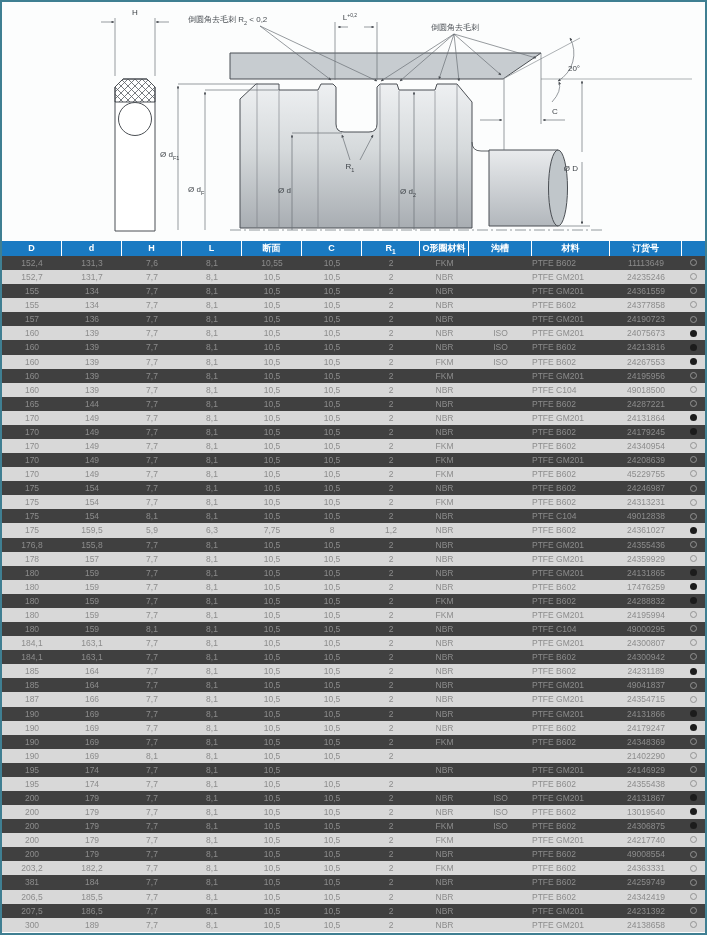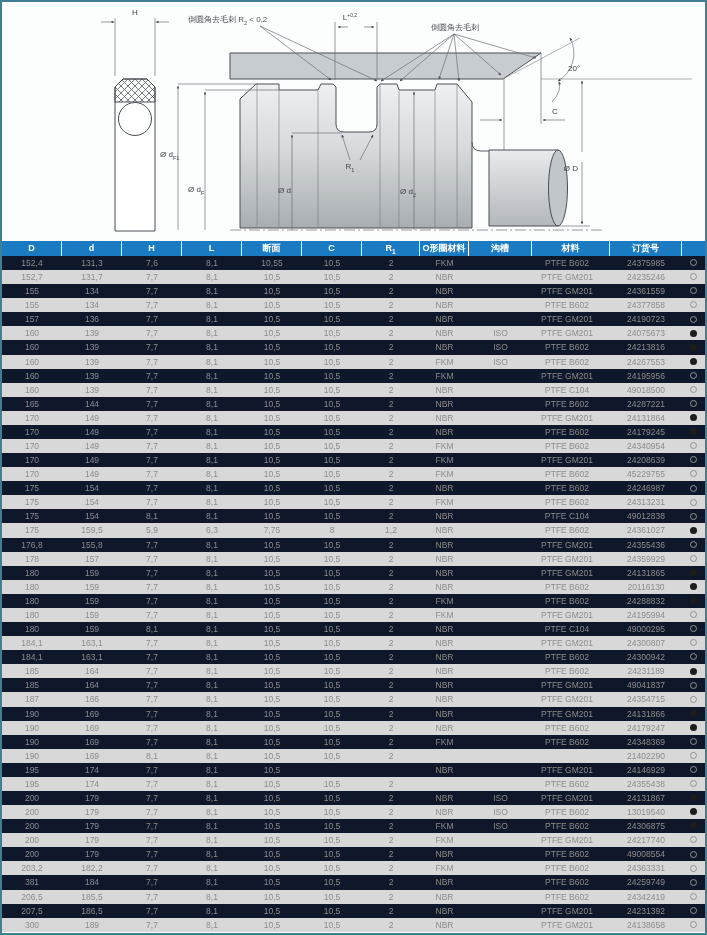--- a/index.html
+++ b/index.html
@@ -6,24 +6,24 @@
   body{width:707px;height:935px;font-family:"Liberation Sans",sans-serif;background:#fff;}
   #frame{box-sizing:border-box;width:707px;height:935px;border:2px solid #3f7f92;background:#fcfdfd;overflow:hidden;}
   #diagram{display:block;width:703px;height:239px;background:#fcfdfd;}
   
   #seal-table{width:703px;font-family:"Liberation Sans",sans-serif;}
   .thead,.tr{display:grid;grid-template-columns:60px 60px 60px 60px 60px 60px 58px 49px 63px 78px 72px 23px;}
   .thead{height:15px;line-height:15px;background:#fff;}
   .hc{background:#1a7ac2;color:#fff;font-size:9px;font-weight:bold;text-align:center;border-right:1px solid #fff;box-sizing:border-box;overflow:hidden;white-space:nowrap;}
   .hc sub{font-size:6.5px;}
   .hc:last-child{border-right:none;}
-  .tr{height:14.083px;line-height:14.083px;background:#0f172a;}
+  .tr{height:14.083px;line-height:14.083px;background:#404040;}
   .tr:nth-child(even){background:#d8d8d8;}
   .tc{font-size:8.5px;color:#8c8c8c;text-align:center;overflow:hidden;white-space:nowrap;}
-  .tc.c9{text-align:center;padding-right:8px;box-sizing:border-box;}
+  .tc.c9{text-align:left;padding-right:8px;box-sizing:border-box;}
   .dot{display:inline-block;width:7px;height:7px;border-radius:50%;vertical-align:middle;margin-top:-2px;}
   .dot.open{border:1px solid #939393;box-sizing:border-box;background:transparent;}
   .dot.filled{background:#1c1c1c;}
   
   .dimtxt{font-family:"Liberation Sans",sans-serif;font-size:8px;fill:#3f4449;}
   .cjk{font-family:"Liberation Sans",sans-serif;font-size:8px;fill:#4a4f54;}
 </style>
 </head>
 <body>
 
@@ -191,21 +191,21 @@
           <div class="tc c0">152,4</div>
           <div class="tc c1">131,3</div>
           <div class="tc c2">7,6</div>
           <div class="tc c3">8,1</div>
           <div class="tc c4">10,55</div>
           <div class="tc c5">10,5</div>
           <div class="tc c6">2</div>
           <div class="tc c7">FKM</div>
           <div class="tc c8"></div>
           <div class="tc c9">PTFE B602</div>
-          <div class="tc c10">24375985</div>
+          <div class="tc c10">11113649</div>
           <div class="tc c11"><span class="dot open"></span></div>
         </div>
         <div class="tr">
           <div class="tc c0">152,7</div>
           <div class="tc c1">131,7</div>
           <div class="tc c2">7,7</div>
           <div class="tc c3">8,1</div>
           <div class="tc c4">10,5</div>
           <div class="tc c5">10,5</div>
           <div class="tc c6">2</div>
@@ -513,21 +513,21 @@
           <div class="tc c0">180</div>
           <div class="tc c1">159</div>
           <div class="tc c2">7,7</div>
           <div class="tc c3">8,1</div>
           <div class="tc c4">10,5</div>
           <div class="tc c5">10,5</div>
           <div class="tc c6">2</div>
           <div class="tc c7">NBR</div>
           <div class="tc c8"></div>
           <div class="tc c9">PTFE B602</div>
-          <div class="tc c10">20116130</div>
+          <div class="tc c10">17476259</div>
           <div class="tc c11"><span class="dot filled"></span></div>
         </div>
         <div class="tr">
           <div class="tc c0">180</div>
           <div class="tc c1">159</div>
           <div class="tc c2">7,7</div>
           <div class="tc c3">8,1</div>
           <div class="tc c4">10,5</div>
           <div class="tc c5">10,5</div>
           <div class="tc c6">2</div>

